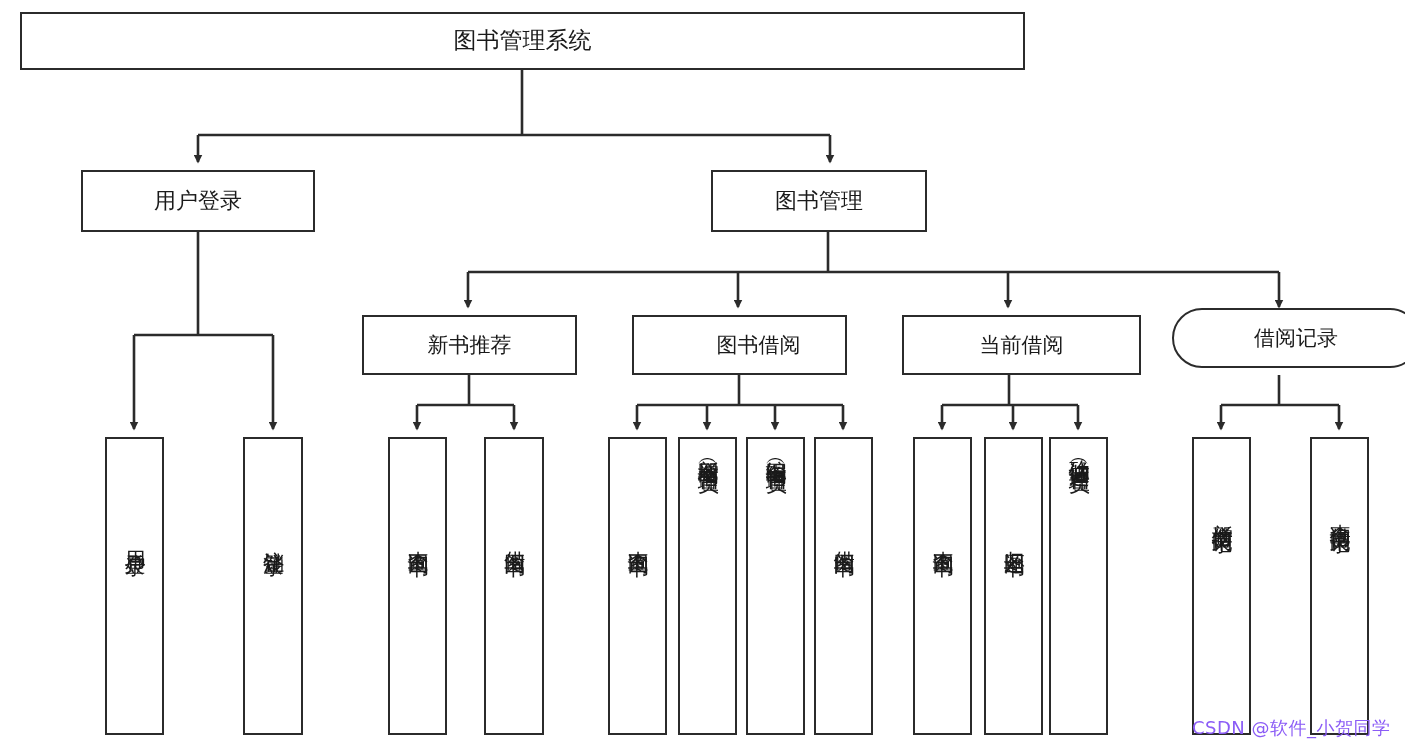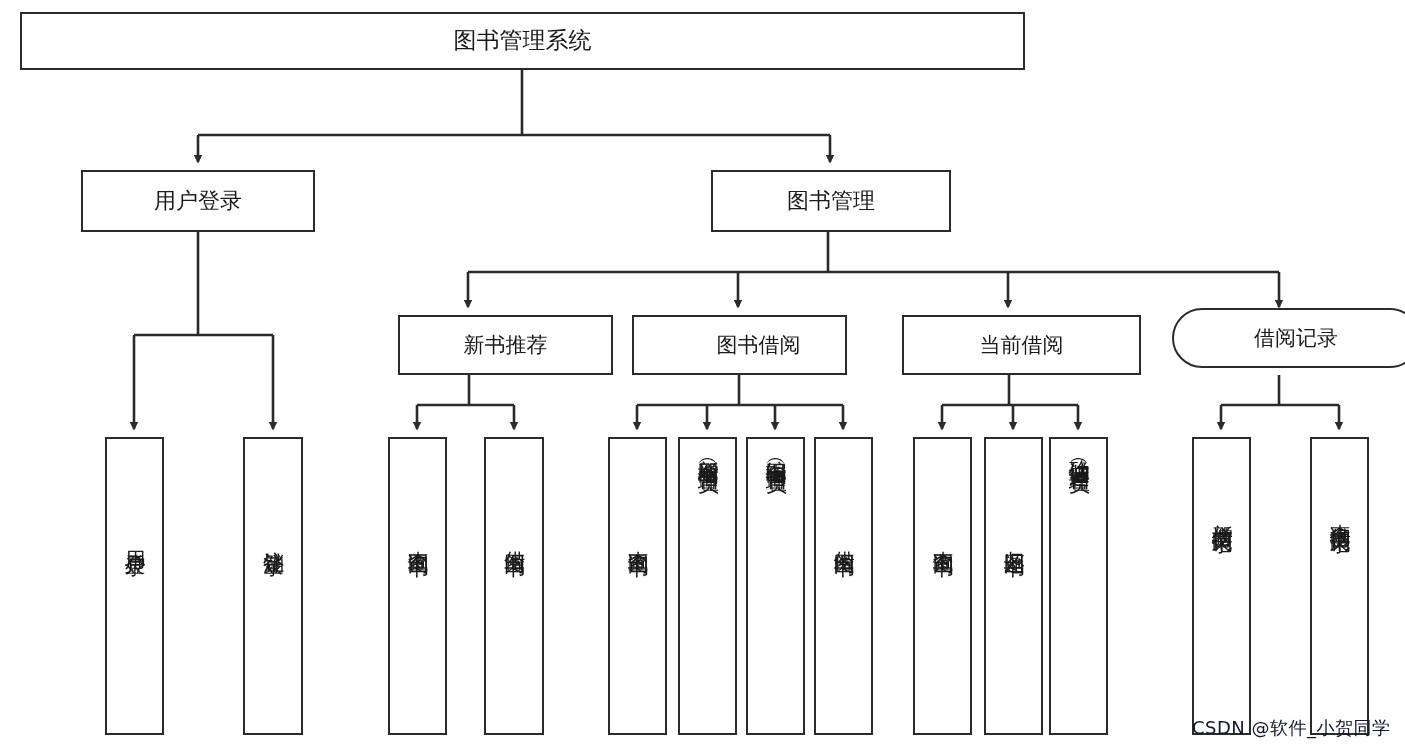--- a/index.html
+++ b/index.html
@@ -62,21 +62,21 @@
     text-orientation: upright;
     font-size: 21px;
     line-height: 1.30;
     letter-spacing: 2px;
     white-space: nowrap;
     margin: 0 auto;
   }
   .watermark {
     position: absolute;
     font-size: 18px;
-    color: #0f172a;
+    color: #8b5cf6;
     white-space: nowrap;
     z-index: 3;
     letter-spacing: 0.5px;
   }
 </style>
 </head>
 <body>
 
 <div id="diagram-root">
 
@@ -146,25 +146,25 @@
     </g>
   </svg>
 
   <div class="node node-root" style="left: 20px; top: 12px; width: 1005px; height: 58px;">
     <span class="node-label">图书管理系统</span>
   </div>
 
   <div class="node node-l2" style="left: 81px; top: 170px; width: 234px; height: 62px;">
     <span class="node-label">用户登录</span>
   </div>
-  <div class="node node-l2" style="left: 711px; top: 170px; width: 240px; height: 62px;">
+  <div class="node node-l2" style="left: 711px; top: 170px; width: 216px; height: 62px;">
     <span class="node-label">图书管理</span>
   </div>
 
-  <div class="node node-l3" style="left: 362px; top: 315px; width: 215px; height: 60px; margin-left: 36px;">
+  <div class="node node-l3" style="left: 362px; top: 315px; width: 215px; height: 60px;">
     <span class="node-label">新书推荐</span>
   </div>
   <div class="node node-l3" style="left: 632px; top: 315px; width: 215px; height: 60px; padding-left: 38px;">
     <span class="node-label">图书借阅</span>
   </div>
   <div class="node node-l3" style="left: 902px; top: 315px; width: 239px; height: 60px;">
     <span class="node-label">当前借阅</span>
   </div>
   <div class="node node-l3" style="left: 1172px; top: 308px; width: 248px; height: 60px; border-radius: 30px;">
     <span class="node-label">借阅记录</span>

